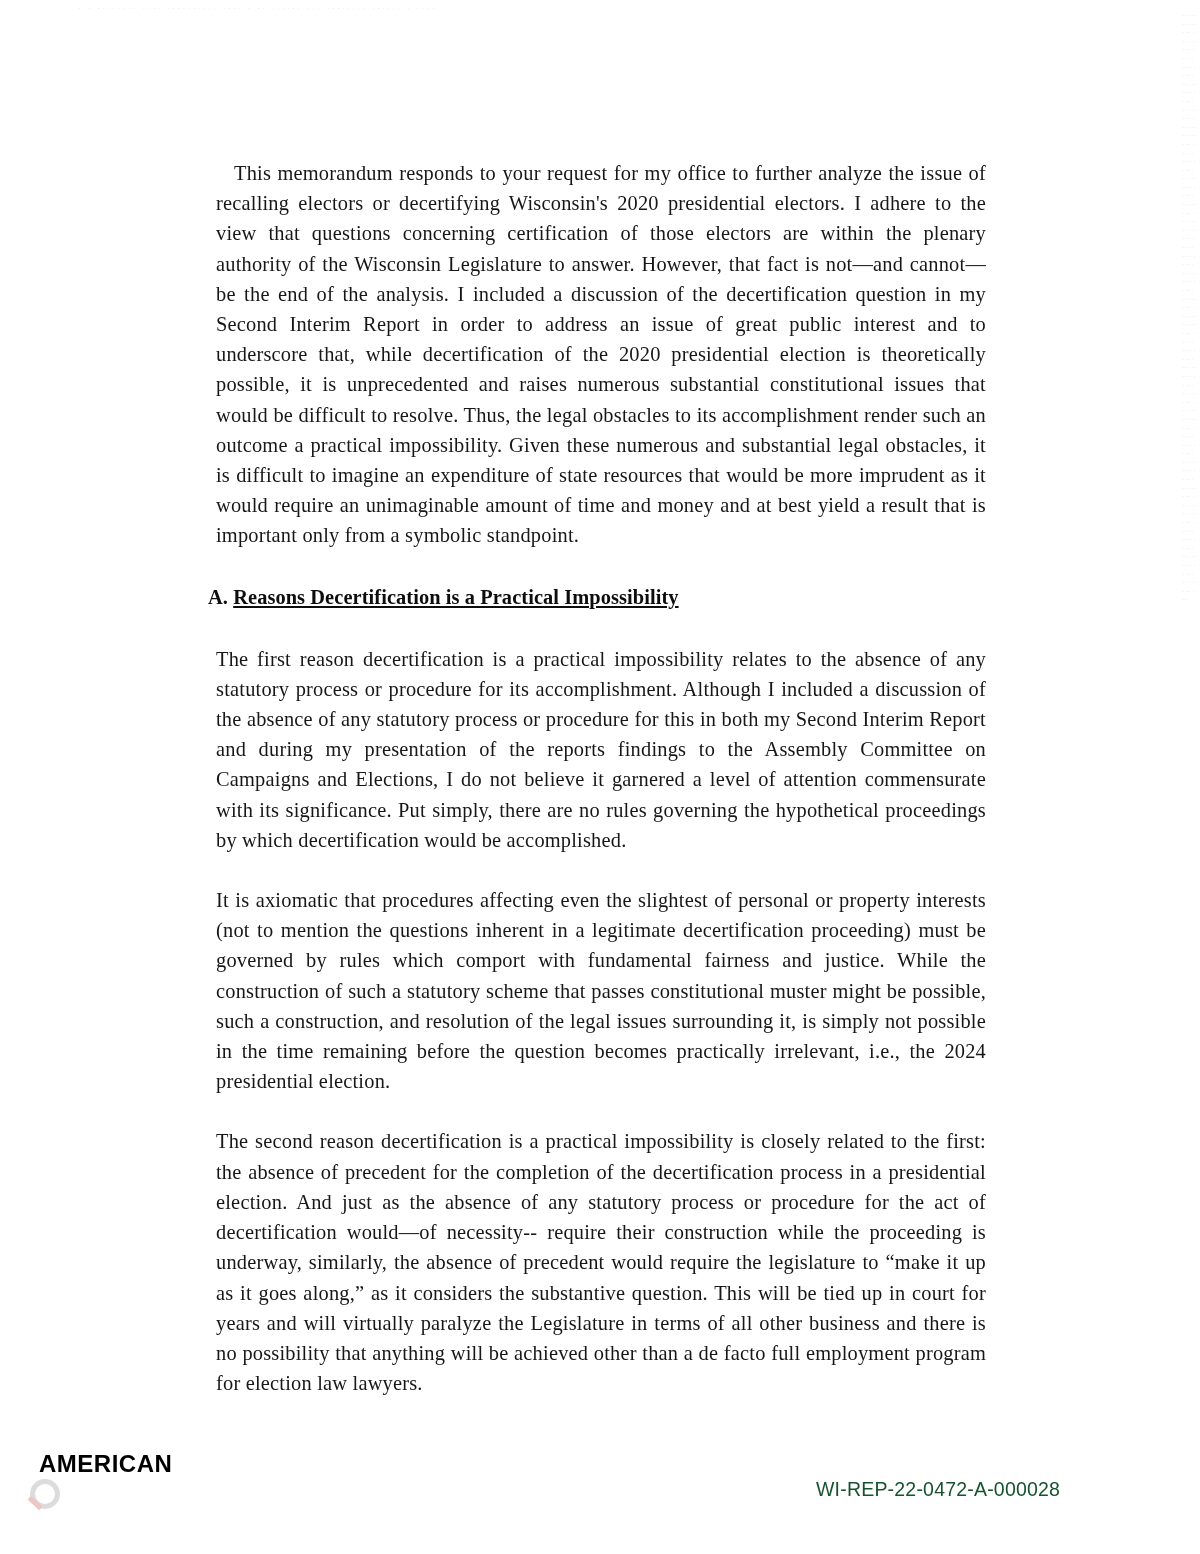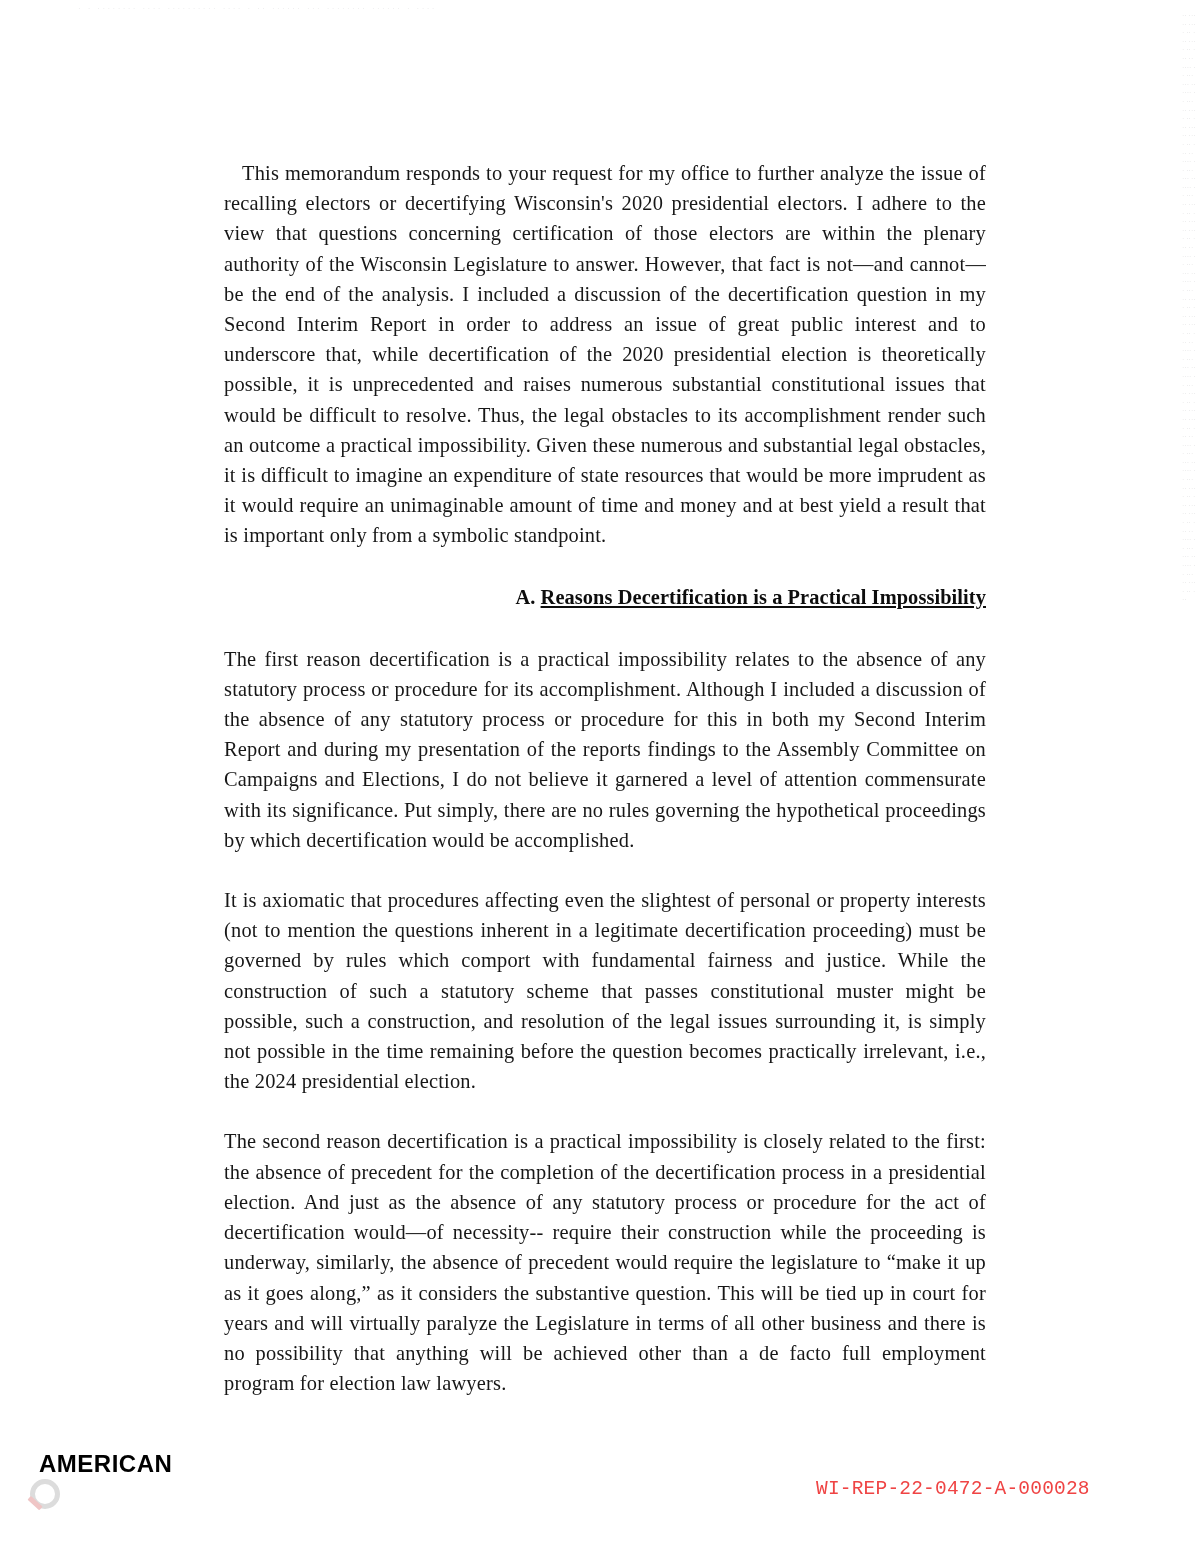--- a/index.html
+++ b/index.html
@@ -56,60 +56,60 @@
 
   
   .text-block {
     position: absolute;
     left: 208px;
     top: 158px;
     width: 778px;
   }
 
   .para {
-    margin: 0 0 30px 16px;
+    margin: 0 0 30px 8px;
     font-size: 20.4px;
     line-height: 30.2px;
     text-align: justify;
     text-justify: inter-word;
     color: #171717;
     letter-spacing: 0.01em;
   }
   .para.indent-first {
     text-indent: 18px;
   }
 
   
   .section-heading {
     margin: 32px 0 33px 0;
-    text-align: right;
+    text-align: left;
     font-size: 20.4px;
     line-height: 28px;
     font-weight: bold;
     color: #0d0d0d;
     letter-spacing: 0.004em;
   }
   .section-heading .label {
     font-weight: bold;
   }
   .section-heading .title {
     font-weight: bold;
     text-decoration: underline;
     text-underline-offset: 2px;
   }
 
   
   .bates {
     position: absolute;
     left: 816px;
     top: 1478px;
-    font-family: Liberation Mono, monospace;
+    font-family: Liberation Sans, sans-serif;
     font-size: 19.5px;
     letter-spacing: 0.2px;
-    color: #ef4444;
+    color: #14532d;
     white-space: nowrap;
   }
 
   
   .watermark {
     position: absolute;
     left: 22px;
     top: 1452px;
     width: 280px;
     height: 92px;

